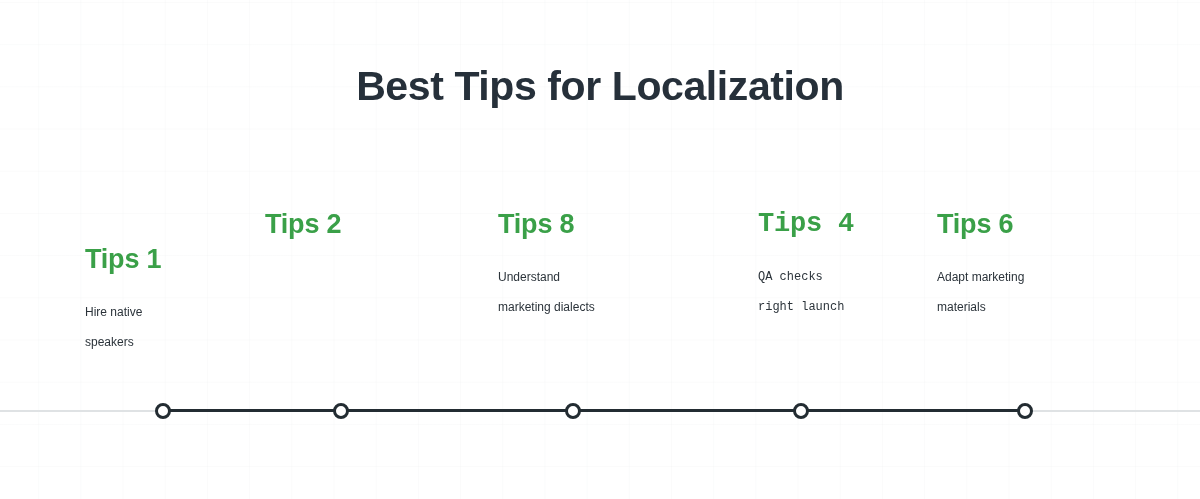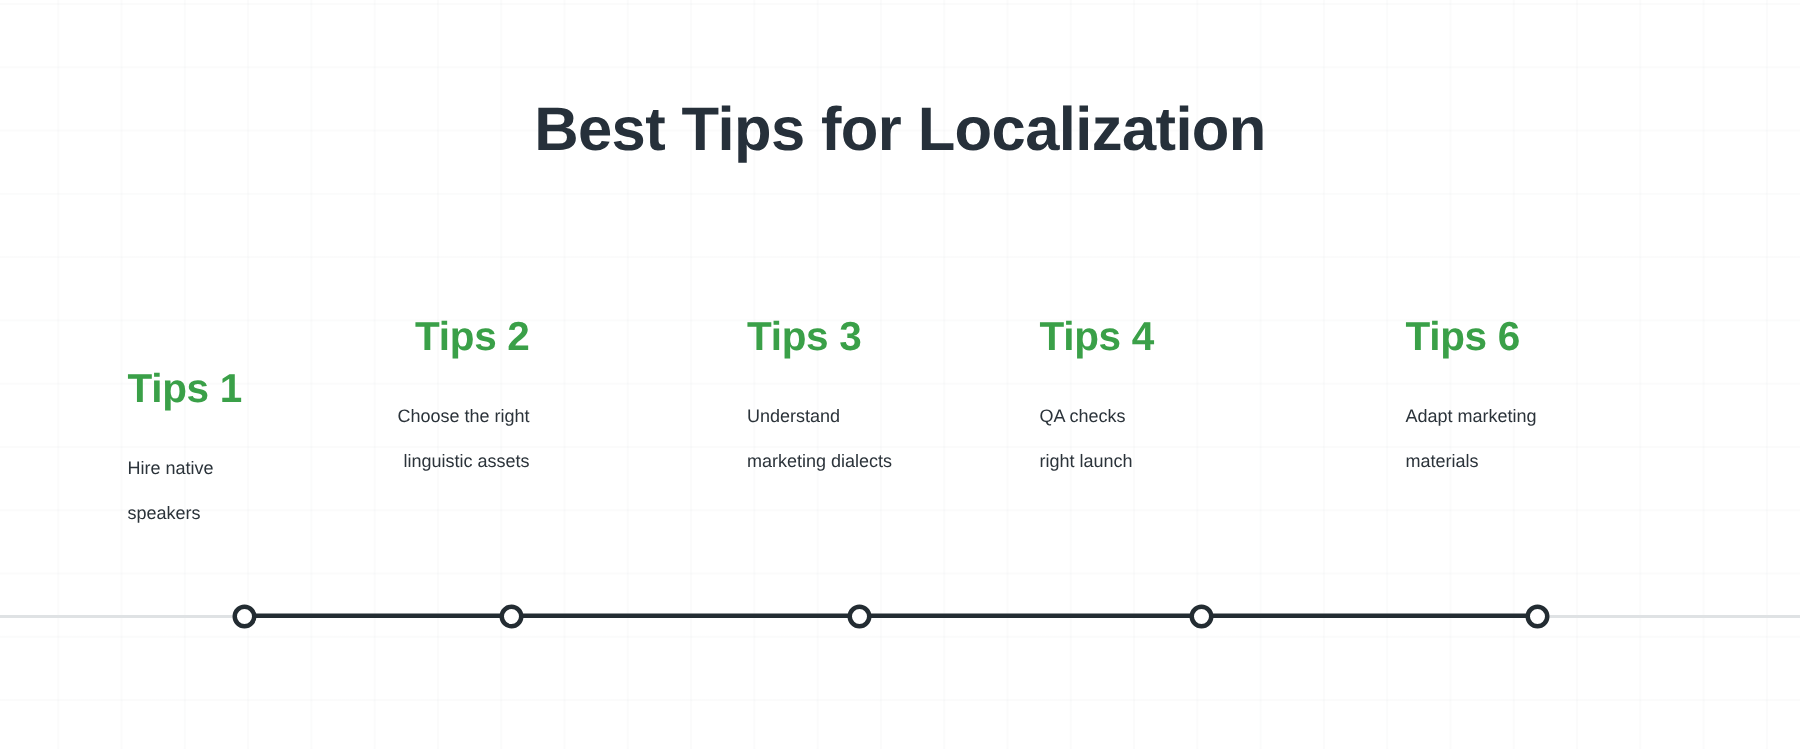--- a/index.html
+++ b/index.html
@@ -125,31 +125,29 @@
   <div class="tips-row">
 
     <div class="tip-block" style="left:85px;margin-top:35px;">
       <div class="tip-label">Tips 1</div>
       <div class="tip-desc">Hire native
 speakers</div>
     </div>
 
     <div class="tip-block" style="left:265px;text-align:right;">
       <div class="tip-label">Tips 2</div>
-      <div class="tip-desc">Choose the right
-linguistic assets</div>
     </div>
 
     <div class="tip-block" style="left:498px;">
-      <div class="tip-label">Tips 3</div>
+      <div class="tip-label">Tips 8</div>
       <div class="tip-desc">Understand
 marketing dialects</div>
     </div>
 
-    <div class="tip-block" style="left:693px;">
+    <div class="tip-block" style="left:758px;font-family:Liberation Mono, monospace;">
       <div class="tip-label">Tips 4</div>
       <div class="tip-desc">QA checks
 right launch</div>
     </div>
 
     <div class="tip-block" style="left:937px;">
       <div class="tip-label">Tips 6</div>
       <div class="tip-desc">Adapt marketing
 materials</div>
     </div>

